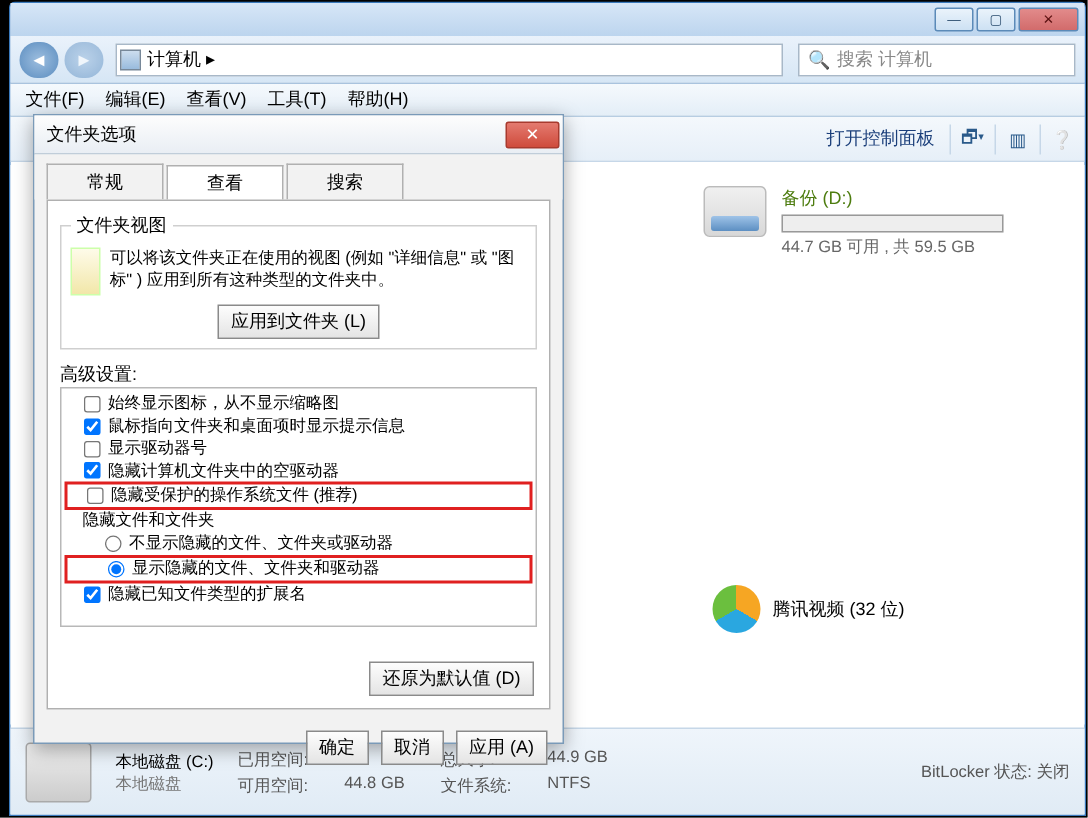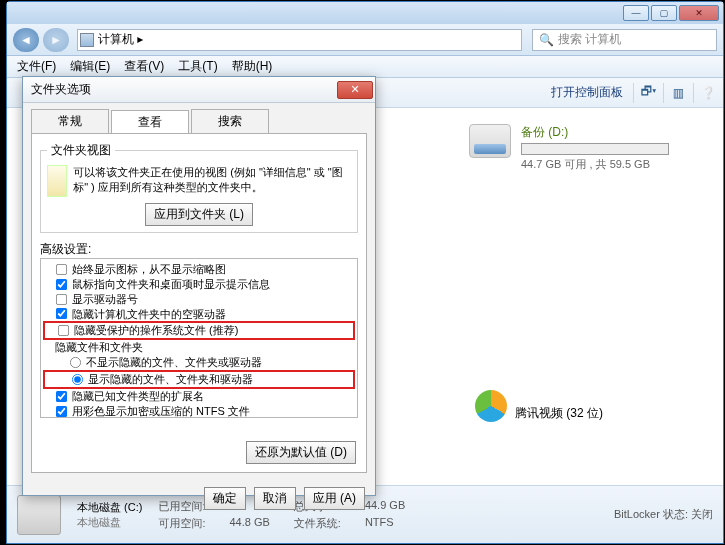--- a/index.html
+++ b/index.html
@@ -31,21 +31,21 @@
 .drive-ico::after{content:"";position:absolute;bottom:3px;left:4px;right:4px;height:10px;background:linear-gradient(#9fc3e8,#5c8fc2);border-radius:2px;}
 .drive-info { font-size:12px; }
 .drive-info .name { color:#4d7c0f; margin-bottom:2px; }
 .drive-info .bar { width:148px; height:12px; border:1px solid #999; background:#eee; margin-bottom:2px; }
 .drive-info .stat { color:#666; font-size:11px; }
 
 .footerbar { position:absolute; left:0; right:0; bottom:0; height:58px; background:linear-gradient(#eff5fb,#e0ebf5); border-top:1px solid #c6d7e8; display:flex; align-items:center; padding:4px 10px; font-size:11px; gap:16px; }
 .footerbar .thumb { width:44px;height:40px;background:linear-gradient(#eee,#ccc);border:1px solid #aaa;border-radius:3px; }
 .footerbar .cols { display:grid; grid-template-columns:auto auto auto auto; gap:2px 24px; color:#555; }
 
-.tencent { position:absolute; right:120px; top:280px; display:flex; align-items:flex-end; gap:8px; font-size:12px; }
+.tencent { position:absolute; right:120px; top:280px; display:flex; align-items:center; gap:8px; font-size:12px; }
 .tencent .logo { width:32px;height:32px;border-radius:16px; background:conic-gradient(#f6a623 0 120deg,#2aa7e0 120deg 240deg,#6bbf3e 240deg 360deg); }
 
 
 .dialog { position:absolute; left:22px; top:76px; width:354px; height:420px; background:#f2f2f2; border:1px solid #7a9ab8; box-shadow:0 3px 12px rgba(0,0,0,.35); font-size:12px; }
 .dlg-title { height:26px; background:linear-gradient(#fdfdfd,#e9eef4); border-bottom:1px solid #c0cdd9; display:flex; align-items:center; justify-content:space-between; padding:0 2px 0 8px; }
 .dlg-close { width:36px;height:18px;background:linear-gradient(#e47a6f,#cf4b3c);border:1px solid #a83a2e;border-radius:2px;display:flex;align-items:center;justify-content:center;color:#fff;font-size:11px; }
 .tabs { display:flex; padding:6px 8px 0 8px; background:#f2f2f2; }
 .tab { padding:3px 26px; border:1px solid #b0b0b0; border-bottom:none; background:#f2f2f2; margin-right:2px; font-size:12px;font-family:Liberation Serif, serif; }
 .tab.active { background:#fff; position:relative; top:1px; }
 .tabpane { margin:0 8px 8px 8px; background:#fff; border:1px solid #b0b0b0; padding:8px; height:340px; position:relative; }
@@ -204,24 +204,20 @@
             <span>不显示隐藏的文件、文件夹或驱动器</span>
           </div>
           <div class="row d2 hl">
             <input type="radio" name="hid" checked="" style="">
             <span>显示隐藏的文件、文件夹和驱动器</span>
           </div>
           <div class="row d1">
             <input type="checkbox" checked="" style="">
             <span>隐藏已知文件类型的扩展名</span>
           </div>
-          <div class="row d1">
-            <input type="checkbox" checked="" style="">
-            <span>用彩色显示加密或压缩的 NTFS 文件</span>
-          </div>
         </div>
     </div>
 
     <button class="btn restore">还原为默认值 (D)</button>
   </div>
   <div class="dlg-btns">
     <button class="btn">确定</button>
     <button class="btn">取消</button>
     <button class="btn">应用 (A)</button>
   </div>

